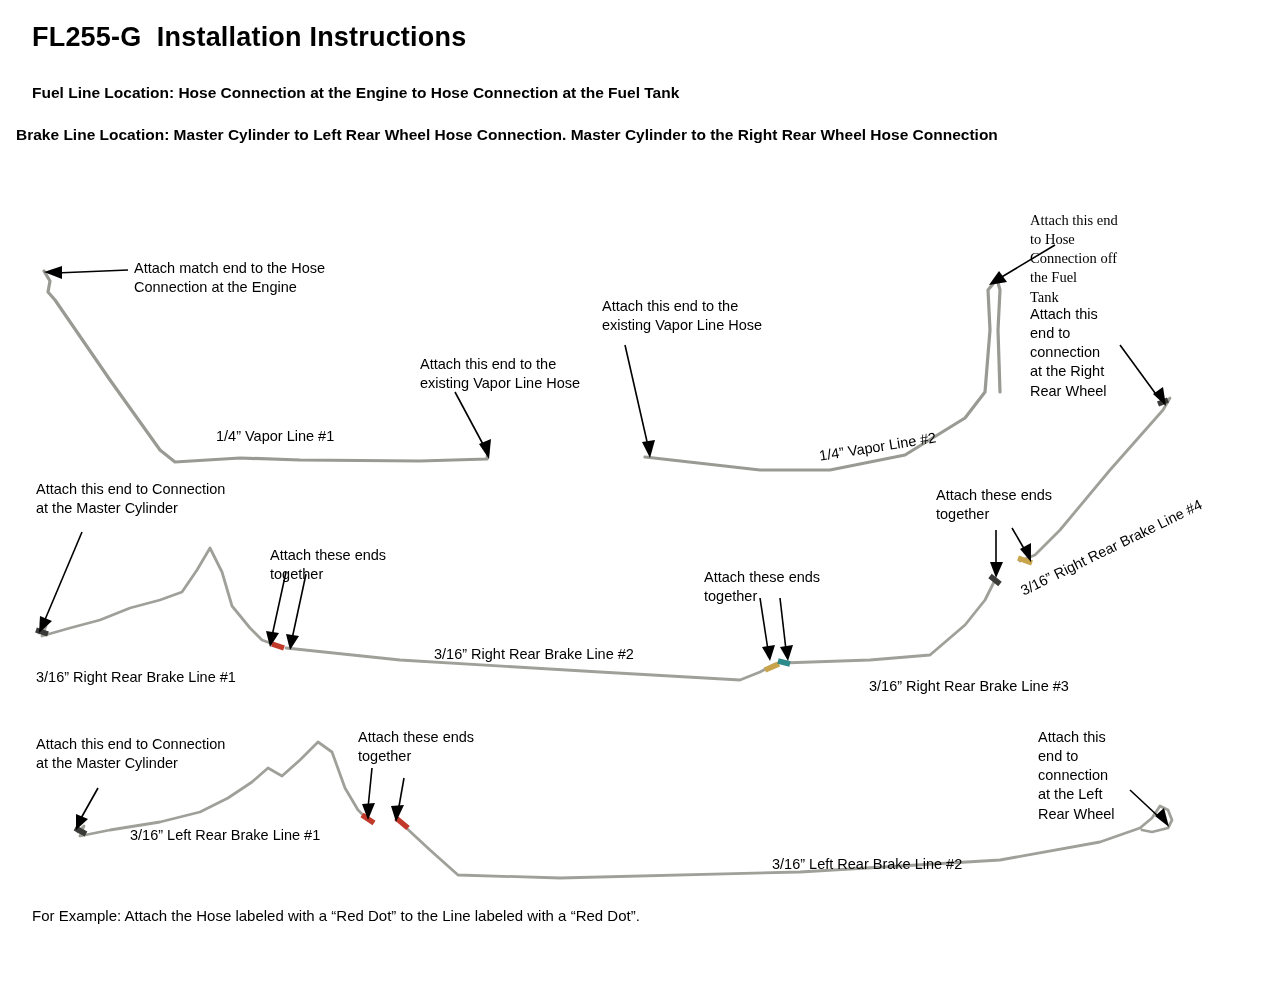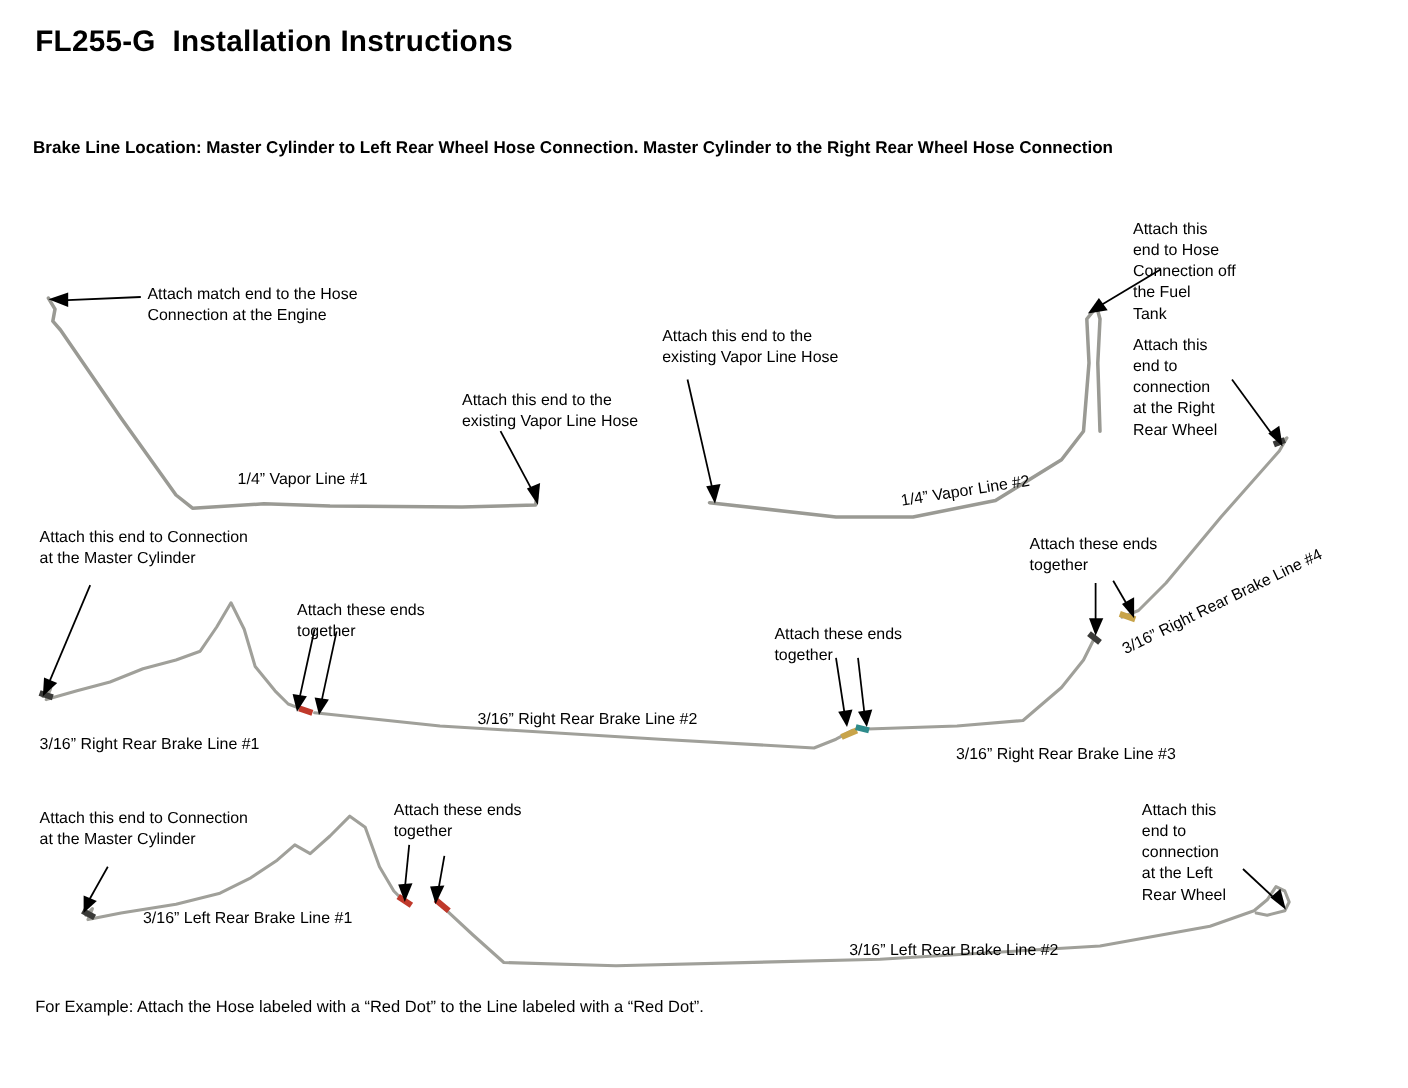--- a/index.html
+++ b/index.html
@@ -30,21 +30,21 @@
     letter-spacing: 0.2px;
     white-space: pre;
   }
   .subhead {
     position: absolute;
     font-size: 15.5px;
     font-weight: bold;
     line-height: 1.45;
   }
   .sub1 { left: 32px; top: 82px; width: 1100px; }
-  .sub2 { left: 30px; top: 124px; width: 1160px; }
+  .sub2 { left: 16px; top: 124px; width: 1160px; }
   .sub3 { left: 32px; top: 198px; width: 1160px; }
   .footer {
     position: absolute;
     left: 32px;
     top: 905px;
     width: 1100px;
     font-size: 15px;
     line-height: 1.5;
   }
   .footer div { white-space: pre; }
@@ -98,20 +98,21 @@
   .fitting-red   { stroke: #c0392b; stroke-width: 5.5; stroke-linecap: butt; }
   .fitting-teal  { stroke: #2e8b8b; stroke-width: 5.5; stroke-linecap: butt; }
 </style>
 </head>
 <body>
 
 <div class="page">
 
   <div class="title">FL255-G  Installation Instructions</div>
 
+  <div class="subhead sub1">Fuel Line Location: Hose Connection at the Engine to Hose Connection at the Fuel Tank</div>
   <div class="subhead sub2">Brake Line Location: Master Cylinder to Left Rear Wheel Hose Connection. Master Cylinder to the Right Rear Wheel Hose Connection</div>
 
   <svg class="diagram" viewBox="0 0 1280 989">
 
     <g>
       <path class="tube" d="M44,271 L50,281 L48,292 L55,300 L110,380 L160,450 L175,462 L240,458 L300,460 L420,461 L487,459 L488,451"></path>
     </g>
 
     <g>
       <path class="tube" d="M645,457 L760,470 L830,470 L905,455 L965,418 L985,392 L990,330 L988,290 L997,279 L1000,290 L998,330 L1000,392"></path>
@@ -198,21 +199,21 @@
       <path d="M1169,827 L1155,816 L1164,808 Z" fill="#000"></path>
     </g>
   </svg>
 
   <div class="callout" style="left:134px; top:259px;">Attach match end to the Hose
 Connection at the Engine</div>
   <div class="callout" style="left:420px; top:355px;">Attach this end to the
 existing Vapor Line Hose</div>
   <div class="callout" style="left:602px; top:297px;">Attach this end to the
 existing Vapor Line Hose</div>
-  <div class="callout" style="left:1030px; top:200px;">Attach this end to Hose
+  <div class="callout" style="left:1030px; top:211px;font-family:Liberation Serif, serif;">Attach this end to Hose
 Connection off the Fuel
 Tank</div>
   <div class="callout" style="left:1030px; top:305px;">Attach this end to connection
 at the Right Rear Wheel</div>
   <div class="callout" style="left:36px; top:480px;">Attach this end to Connection
 at the  Master Cylinder</div>
   <div class="callout" style="left:270px; top:546px;">Attach these ends
 together</div>
   <div class="callout" style="left:704px; top:568px;">Attach these ends
 together</div>

